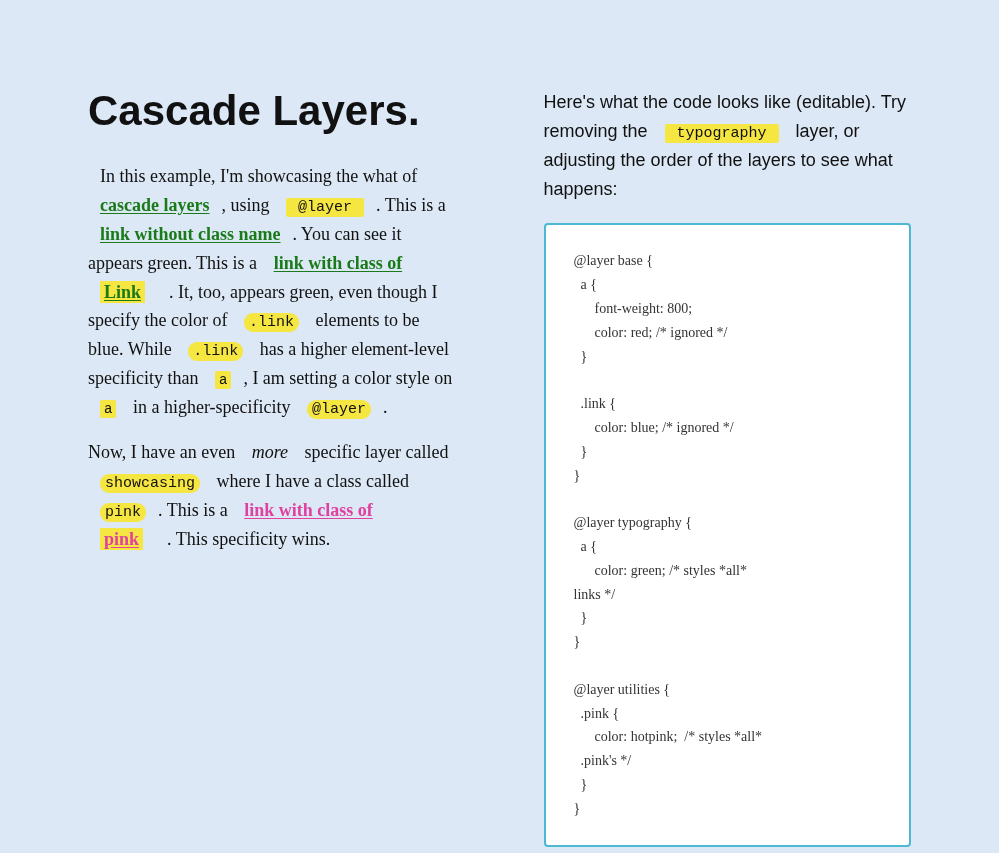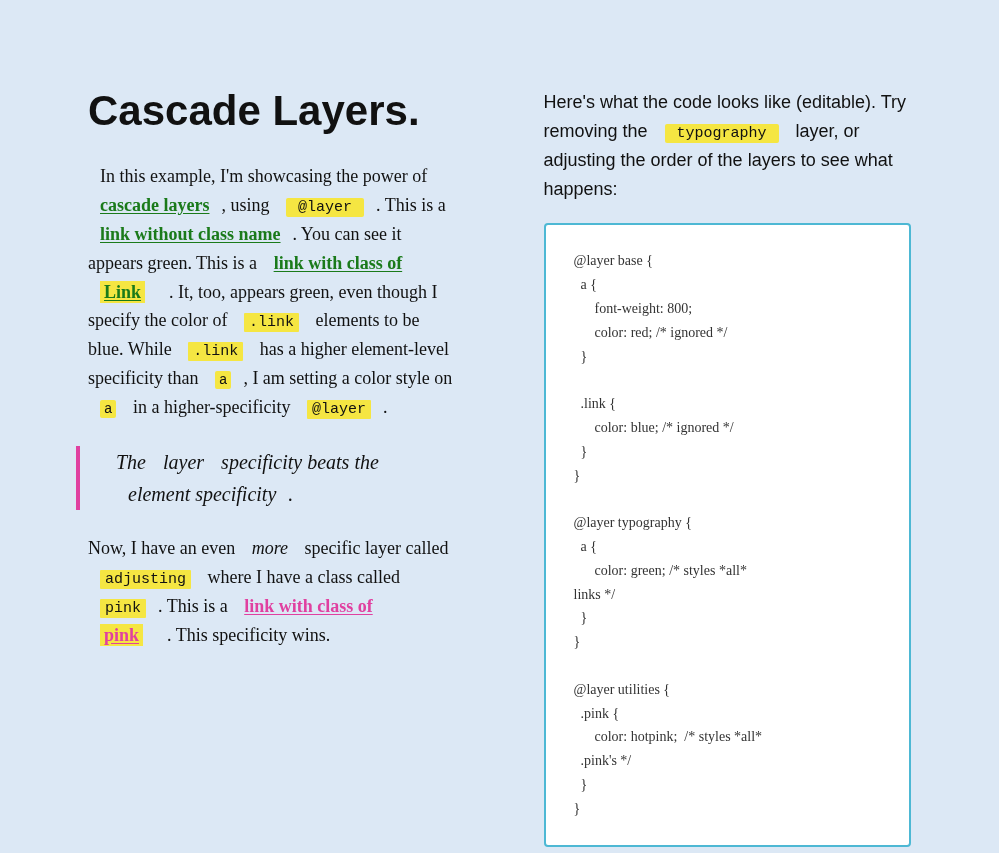--- a/index.html
+++ b/index.html
@@ -66,21 +66,21 @@
       font-weight: bold;
       text-decoration: underline;
       text-underline-offset: 2px;
     }
 
     .code-inline {
       font-family: 'Courier New', Courier, monospace;
       font-size: 15px;
       background-color: #f5e642;
       padding: 1px 5px;
-      border-radius: 1px;
+      border-radius: 9px;
       color: #111;
     }
 
     .code-inline-small {
       font-family: 'Courier New', Courier, monospace;
       font-size: 14px;
       background-color: #f5e642;
       padding: 1px 4px;
       border-radius: 2px;
       color: #111;
@@ -137,48 +137,42 @@
 </head>
 <body>
 
 <div class="layout">
 
   <div class="left-col">
 
     <h1>Cascade Layers.</h1>
 
     <p>
-      <span>In this example, I'm showcasing the power of</span>
+      <span>In this example, I'm showcasing the what of</span>
       <a class="link-green" href="#">cascade layers</a>,
       using <span class="highlight-yellow">@layer</span>. This is a
       <a class="link-green" href="#">link without class name</a>.
       You can see it appears green. This is a
       <a class="link-green" href="#">link with class of <span class="inline-highlight">Link</span></a>.
       It, too, appears green, even though I specify the color of
       <span class="code-inline">.link</span>
       elements to be blue. While
       <span class="code-inline">.link</span>
       has a higher element-level specificity than
       <span class="code-inline-small">a</span>,
       I am setting a color style on
       <span class="code-inline-small">a</span>
       in a higher-specificity
       <span class="code-inline">@layer</span>.
     </p>
 
-    <div class="blockquote">
-      <p>
-        The <em>layer</em> specificity beats the<br>
-        <em>element specificity</em>.
-      </p>
-    </div>
 
     <p>
       Now, I have an even <em>more</em> specific layer called
-      <span class="code-inline">adjusting</span>
+      <span class="code-inline">showcasing</span>
       where I have a class called
       <span class="code-inline">pink</span>.
       This is a
       <a class="link-pink" href="#">link with class of <span class="inline-highlight">pink</span></a>.
       This specificity wins.
     </p>
 
   </div>
 
   <div class="right-col">

